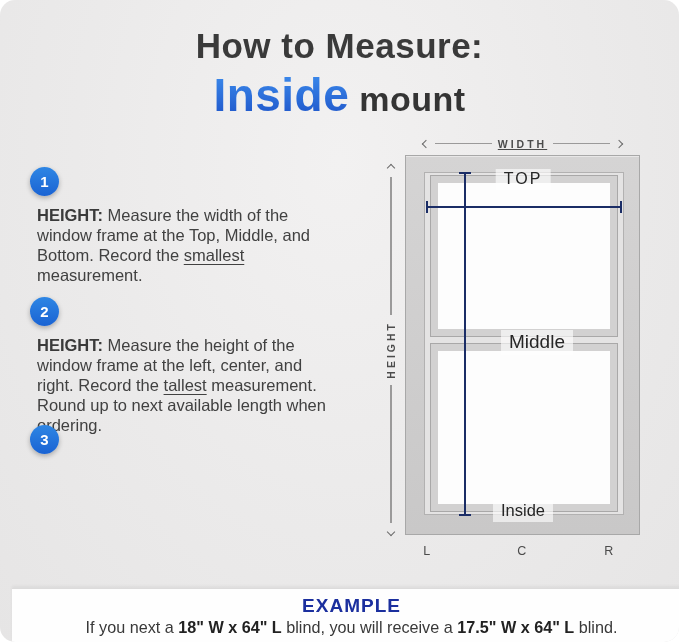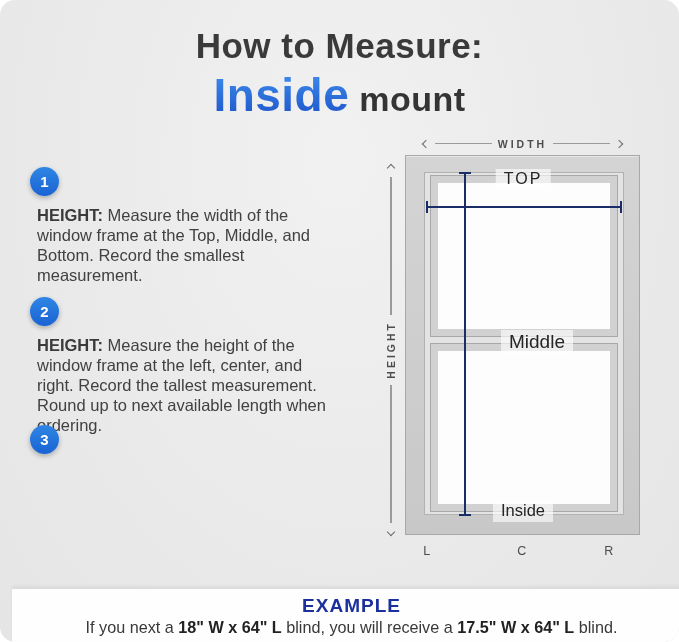--- a/index.html
+++ b/index.html
@@ -36,35 +36,35 @@
     background:linear-gradient(180deg,#2e86e4 0%, #1a63d3 100%);
     color:#ffffff; font-size:15px; font-weight:bold;
     display:flex; align-items:center; justify-content:center;
     box-shadow:0 2px 5px rgba(0,0,0,0.28);
   }
   .step p { margin:10px 0 0 7px; font-size:16.5px; line-height:1.21; color:#414141; }
   .step-1 p { width:292px; }
   .step-2 p { width:300px; }
   .step-3 p { width:340px; }
   .lead { font-weight:bold; color:#3a3a3a; }
-  .uline { text-underline-offset:3px; text-decoration-thickness:1px; }
+  .uline { text-decoration:underline; text-underline-offset:3px; text-decoration-thickness:1px; }
 
   
   .width-arrow { position:absolute; left:423px; top:137px; width:199px; height:13px;
                  display:flex; align-items:center; gap:6px; }
   .height-arrow { position:absolute; left:384px; top:165px; width:14px; height:370px;
                   display:flex; flex-direction:column; align-items:center; gap:6px; }
   .chev { width:6px; height:6px; border-left:1.5px solid #6a6a6a; border-bottom:1.5px solid #6a6a6a; flex:0 0 auto; }
   .chev-left  { transform:rotate(45deg); }
   .chev-right { transform:rotate(225deg); }
   .chev-up    { transform:rotate(135deg); }
   .chev-down  { transform:rotate(-45deg); }
   .seg-h { flex:1; height:1.2px; background:#9b9a9a; }
   .seg-v { flex:1; width:1.2px; background:#9b9a9a; }
-  .arrow-label-h { font-size:10.5px; font-weight:bold; letter-spacing:3px; color:#4c4c4c; }
+  .arrow-label-h { font-size:10.5px; font-weight:bold; letter-spacing:3px; color:#4c4c4c;text-decoration:underline; }
   .arrow-label-v { font-size:10.5px; font-weight:bold; letter-spacing:3px; color:#4c4c4c;
                    writing-mode:vertical-rl; transform:rotate(180deg); }
 
   
   .window { position:absolute; left:405px; top:155px; width:235px; height:380px; }
   .frame-outer { position:absolute; inset:0;
     background:linear-gradient(180deg,#d5d4d4 0%, #c9c8c8 100%);
     border:1px solid #a8a8a8; box-shadow:inset 0 1px 0 rgba(255,255,255,0.45); }
   .jamb { position:absolute; left:19px; top:17px; right:16px; bottom:20px;
     background:#e4e3e3; border:1px solid #b2b1b1; }

